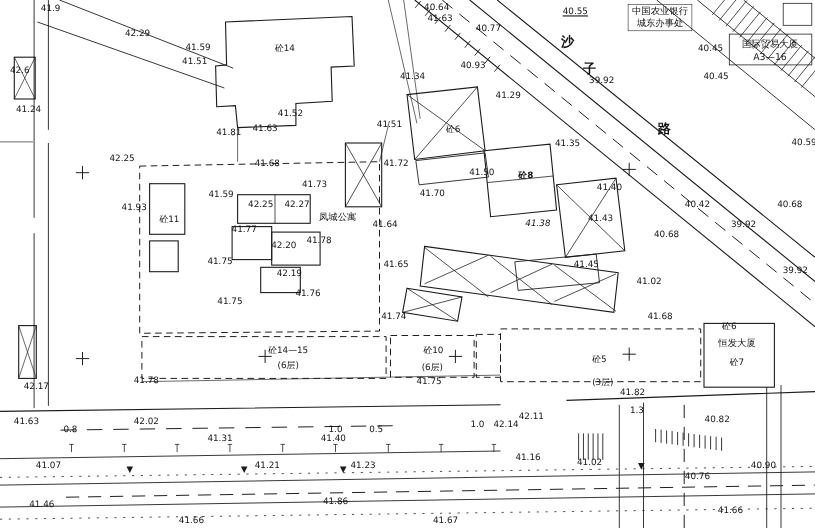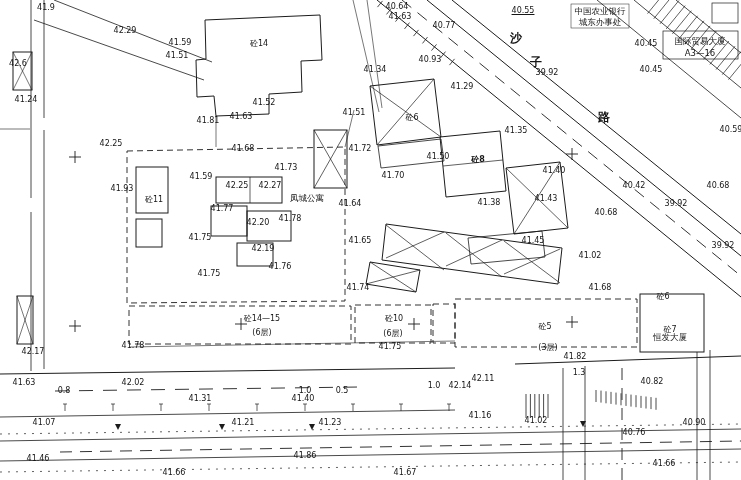--- a/index.html
+++ b/index.html
@@ -140,21 +140,21 @@
       <span class="lbl n" style="left: 634px; top: 186px;">40.42</span>
       <span class="lbl n" style="left: 676px; top: 204px;">39.92</span>
       <span class="lbl n" style="left: 122px; top: 189px;">41.93</span>
       <span class="lbl n" style="left: 201px; top: 177px;">41.59</span>
       <span class="lbl n" style="left: 237px; top: 186px;">42.25</span>
       <span class="lbl n" style="left: 270px; top: 186px;">42.27</span>
       <span class="lbl n" style="left: 222px; top: 209px;">41.77</span>
       <span class="lbl n" style="left: 290px; top: 219px;">41.78</span>
       <span class="lbl n" style="left: 258px; top: 223px;">42.20</span>
       <span class="lbl n" style="left: 350px; top: 204px;">41.64</span>
-      <span class="lbl n" style="left: 489px; top: 203px;">41.38</span>
+      <span class="lbl n" style="left: 489px; top: 203px; font-style: italic;">41.38</span>
       <span class="lbl n" style="left: 546px; top: 199px;">41.43</span>
       <span class="lbl n" style="left: 606px; top: 213px;">40.68</span>
       <span class="lbl n" style="left: 718px; top: 186px;">40.68</span>
       <span class="lbl n" style="left: 200px; top: 238px;">41.75</span>
       <span class="lbl n" style="left: 263px; top: 249px;">42.19</span>
       <span class="lbl n" style="left: 360px; top: 241px;">41.65</span>
       <span class="lbl n" style="left: 533px; top: 241px;">41.45</span>
       <span class="lbl n" style="left: 590px; top: 256px;">41.02</span>
       <span class="lbl n" style="left: 723px; top: 246px;">39.92</span>
       <span class="lbl n" style="left: 280px; top: 267px;">41.76</span>
@@ -203,15 +203,15 @@
       <span class="lbl b" style="left: 663px; top: 297px;">砼6</span>
       <span class="lbl b" style="left: 670px; top: 330px;">砼7</span>
       <span class="lbl s" style="left: 516px; top: 38px;">沙</span>
       <span class="lbl s" style="left: 536px; top: 62px;">子</span>
       <span class="lbl s" style="left: 604px; top: 117px;">路</span>
       <span class="lbl c" style="left: 307px; top: 198px;">凤城公寓</span>
       <span class="lbl c" style="left: 600px; top: 11px;">中国农业银行</span>
       <span class="lbl c" style="left: 600px; top: 22px;">城东办事处</span>
       <span class="lbl c" style="left: 700px; top: 41px;">国际贸易大厦</span>
       <span class="lbl c" style="left: 700px; top: 53px;">A3—16</span>
-      <span class="lbl c" style="left: 670px; top: 313px; margin-top: 24px;">恒发大厦</span>
+      <span class="lbl c" style="left: 670px; top: 313px;">恒发大厦</span>
     </div>
 </div>
 
 </body></html>

